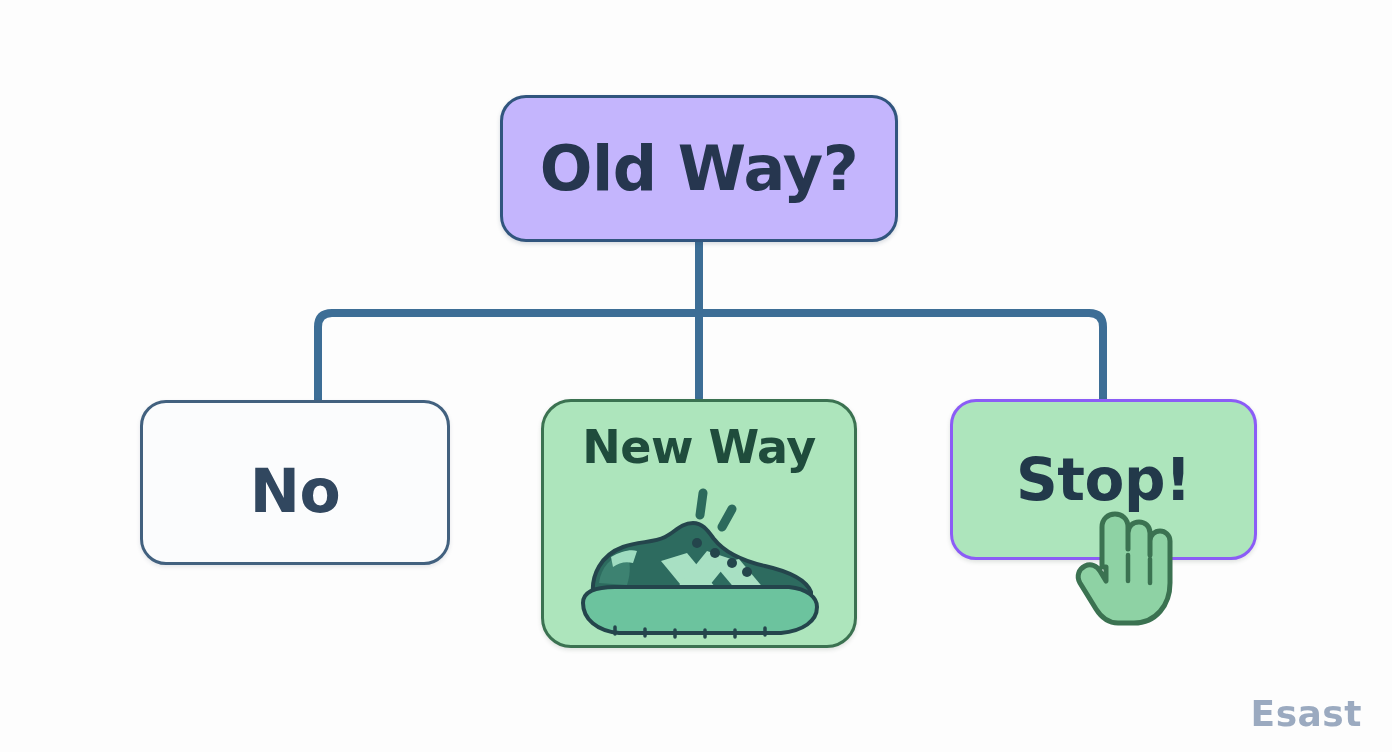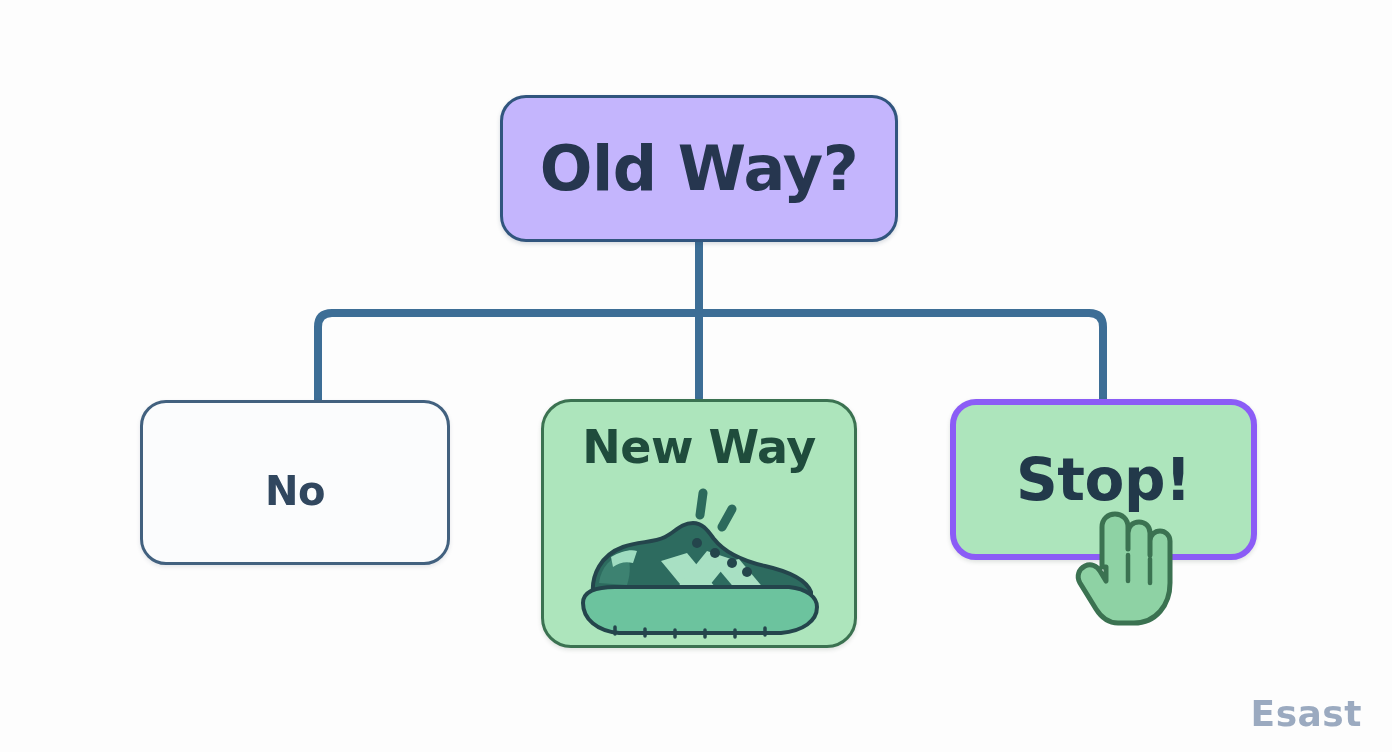--- a/index.html
+++ b/index.html
@@ -53,21 +53,21 @@
     left: 140px;
     top: 400px;
     width: 310px;
     height: 165px;
     background: #fbfcfd;
     border: 3px solid #42617f;
     border-radius: 26px;
     box-shadow: 0 2px 4px rgba(40,60,90,0.12);
   }
   #node-no .node-label {
-    font-size: 40px;
+    font-size: 60px;
     color: #31475f;
     margin-top: 16px;
   }
 
   
   #node-newway {
     left: 541px;
     top: 399px;
     width: 316px;
     height: 249px;
@@ -84,21 +84,21 @@
     color: #1f4c3c;
   }
 
   
   #node-stop {
     left: 950px;
     top: 399px;
     width: 307px;
     height: 161px;
     background: #ade5bc;
-    border: 6px solid #8b5cf6;
+    border: 3px solid #8b5cf6;
     border-radius: 26px;
     box-shadow: 0 2px 4px rgba(40,70,50,0.15);
   }
   #node-stop .node-label {
     font-size: 58px;
     color: #22394a;
   }
 
   
   #connectors {

